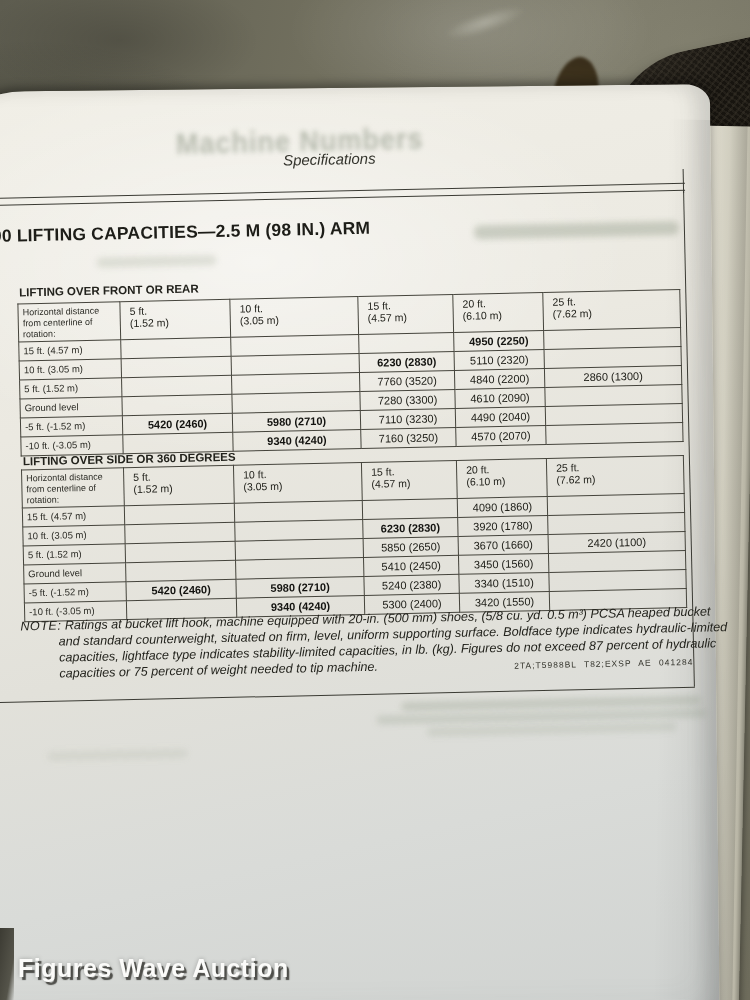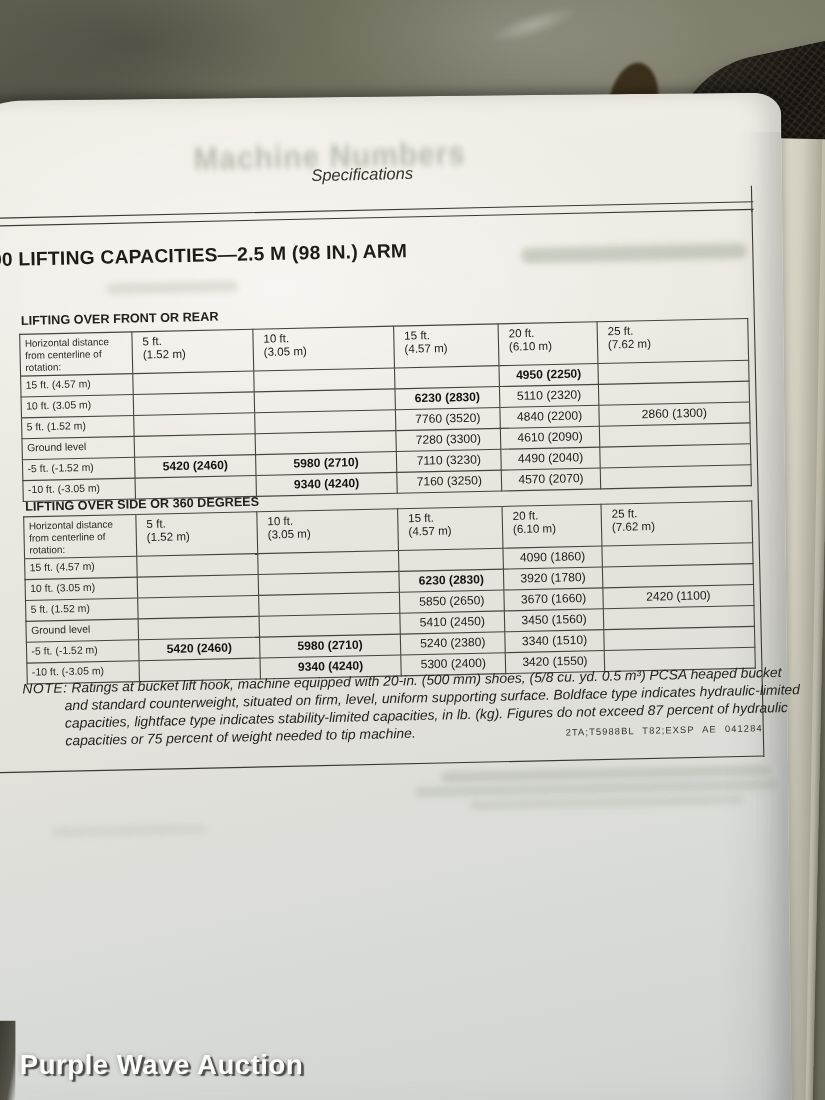--- a/index.html
+++ b/index.html
@@ -300,14 +300,14 @@
             </tr>
           </tbody>
         </table>
       </div>
 
     <div class="note"><span class="note-label">NOTE:</span> <span>Ratings at bucket lift hook, machine equipped with 20-in. (500 mm) shoes, (5/8 cu. yd. 0.5 m³) PCSA heaped bucket and standard counterweight, situated on firm, level, uniform supporting surface. Boldface type indicates hydraulic-limited capacities, lightface type indicates stability-limited capacities, in lb. (kg). Figures do not exceed 87 percent of hydraulic capacities or 75 percent of weight needed to tip machine.</span></div>
     <div class="doc-code">2TA;T5988BL T82;EXSP AE 041284</div>
   </div>
 
   <div class="corner-dark"></div>
-  <div class="watermark">Purple Wave Auction</div>
+  <div class="watermark">Figures Wave Auction</div>
 </div>
 
 </body></html>

